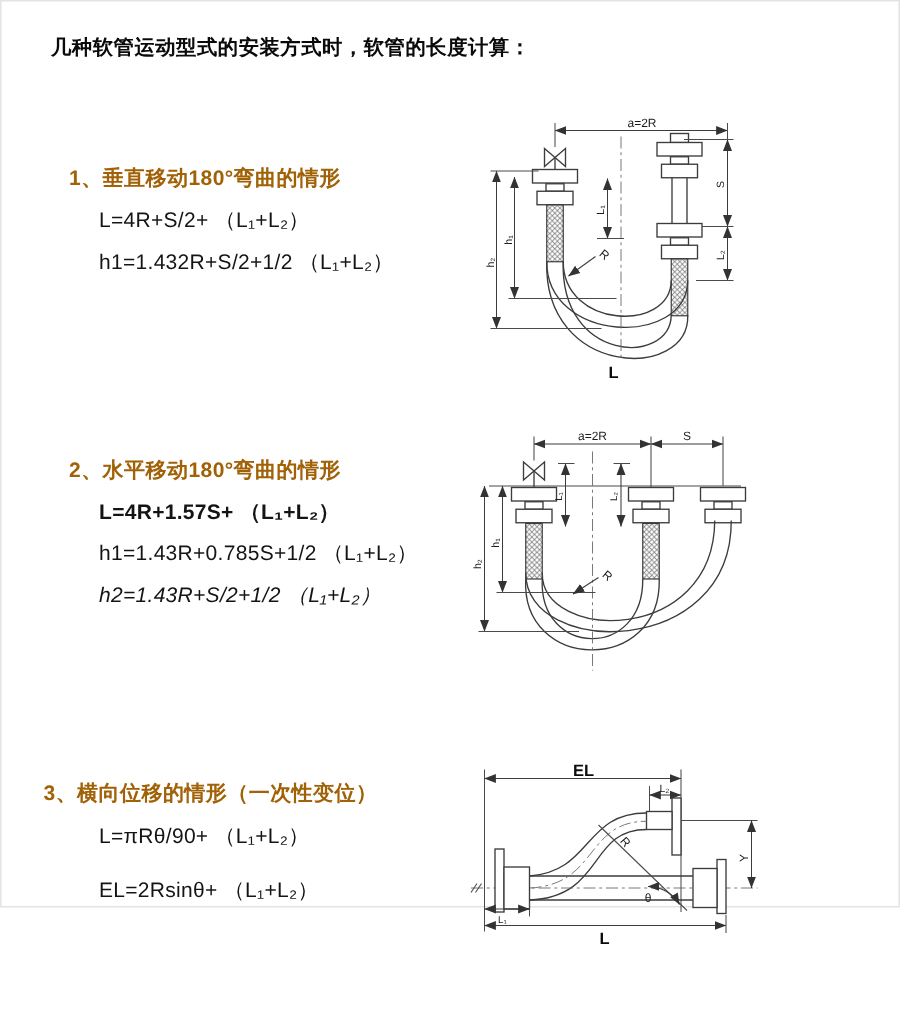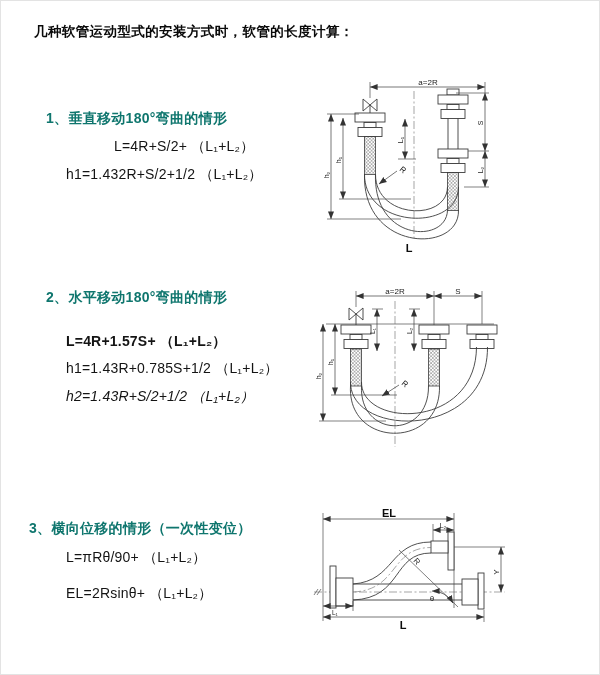--- a/index.html
+++ b/index.html
@@ -1,29 +1,29 @@
 <!DOCTYPE html>
 <html><head>
 <meta charset="utf-8">
 <style>
   html,body{margin:0;padding:0;}
   body{
     width:600px;height:675px;background:#ffffff;position:relative;
     font-family:"Liberation Sans","DejaVu Sans",sans-serif;color:#111;
     overflow:hidden;
   }
-  .page{position:absolute;left:0;top:0;width:600px;height:675px;
+  .page{position:absolute;left:0;top:0;width:600px;height:605px;
     border:1px solid #e3e3e3;box-sizing:border-box;background:#fff;}
   .abs{position:absolute;white-space:nowrap;}
   .title{left:33px;top:22px;font-size:13.5px;font-weight:bold;letter-spacing:.4px;color:#0a0a0a;}
-  .heading{font-size:14px;font-weight:bold;letter-spacing:.3px;color:#0f766e;}
+  .heading{font-size:14px;font-weight:bold;letter-spacing:.3px;color:#a16207;}
   .formula{font-size:14px;font-weight:normal;letter-spacing:.2px;color:#141414;}
   
-  .s1-h{left:45px;top:109px;} .s1-f0{left:65px;top:137px;margin-left:48px;} .s1-f1{left:65px;top:165px;} .s1-f2{left:65px;top:192px;}
-  .s2-h{left:45px;top:288px;text-align:center;} .s2-f0{left:65px;top:332px;font-weight:bold;} .s2-f1{left:65px;top:359px;} .s2-f2{left:65px;top:387px;font-style:italic;}
+  .s1-h{left:45px;top:109px;} .s1-f0{left:65px;top:137px;} .s1-f1{left:65px;top:165px;} .s1-f2{left:65px;top:192px;}
+  .s2-h{left:45px;top:304px;text-align:center;} .s2-f0{left:65px;top:332px;font-weight:bold;} .s2-f1{left:65px;top:359px;} .s2-f2{left:65px;top:387px;font-style:italic;}
   .s3-h{left:28px;top:519px;} .s3-f0{left:65px;top:548px;} .s3-f1{left:65px;top:574px;} .s3-f2{left:65px;top:584px;}
   svg{position:absolute;overflow:visible;}
   .ln{stroke:#3c3c3c;stroke-width:.9;fill:none;}
   .thin{stroke:#4a4a4a;stroke-width:.7;fill:none;}
   .dim{stroke:#3c3c3c;stroke-width:.7;fill:none;}
   .dd{stroke:#6a6a6a;stroke-width:.6;fill:none;stroke-dasharray:8 2.5 2 2.5;}
   .fit{fill:#ffffff;stroke:#3c3c3c;stroke-width:.9;}
   .lbl{fill:#1c1c1c;font-size:8px;}
   .lbl7{fill:#1c1c1c;font-size:7px;}
   .lblL{fill:#0c0c0c;font-size:11px;font-weight:bold;}

